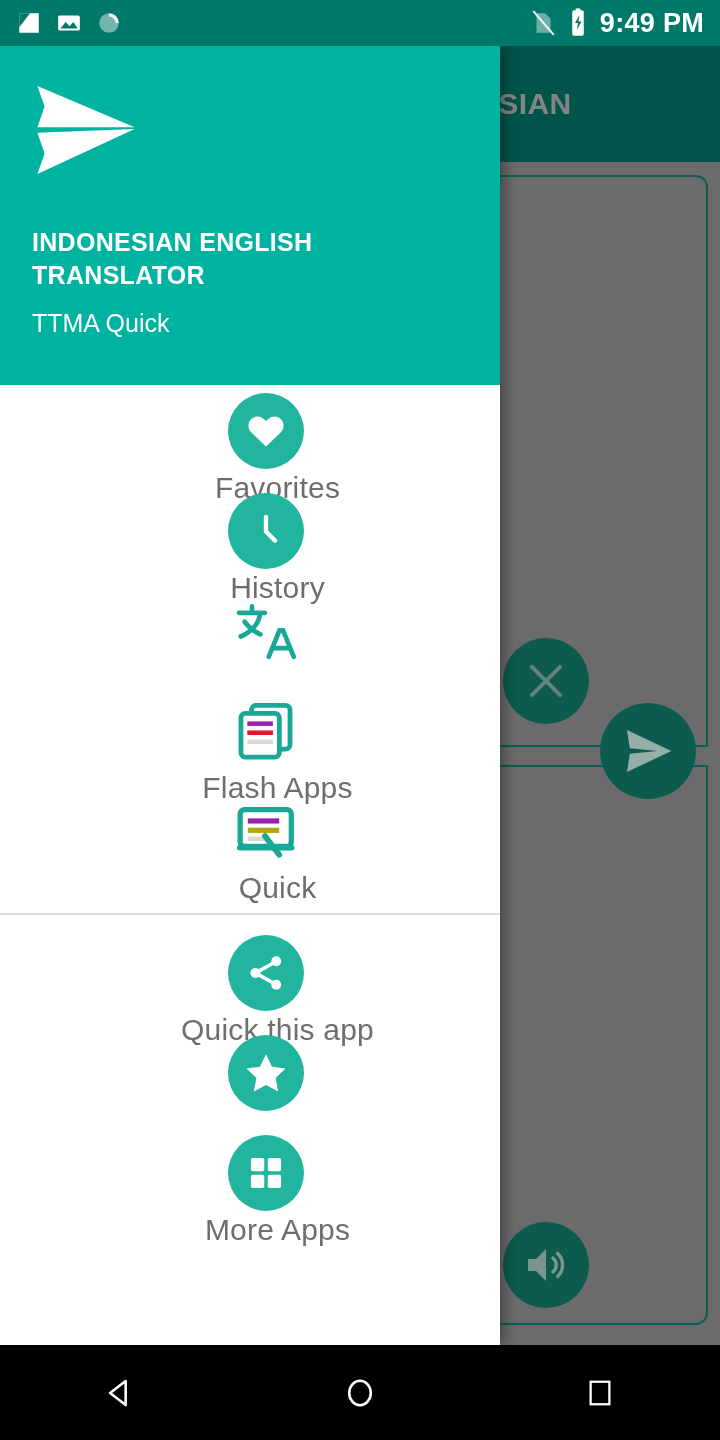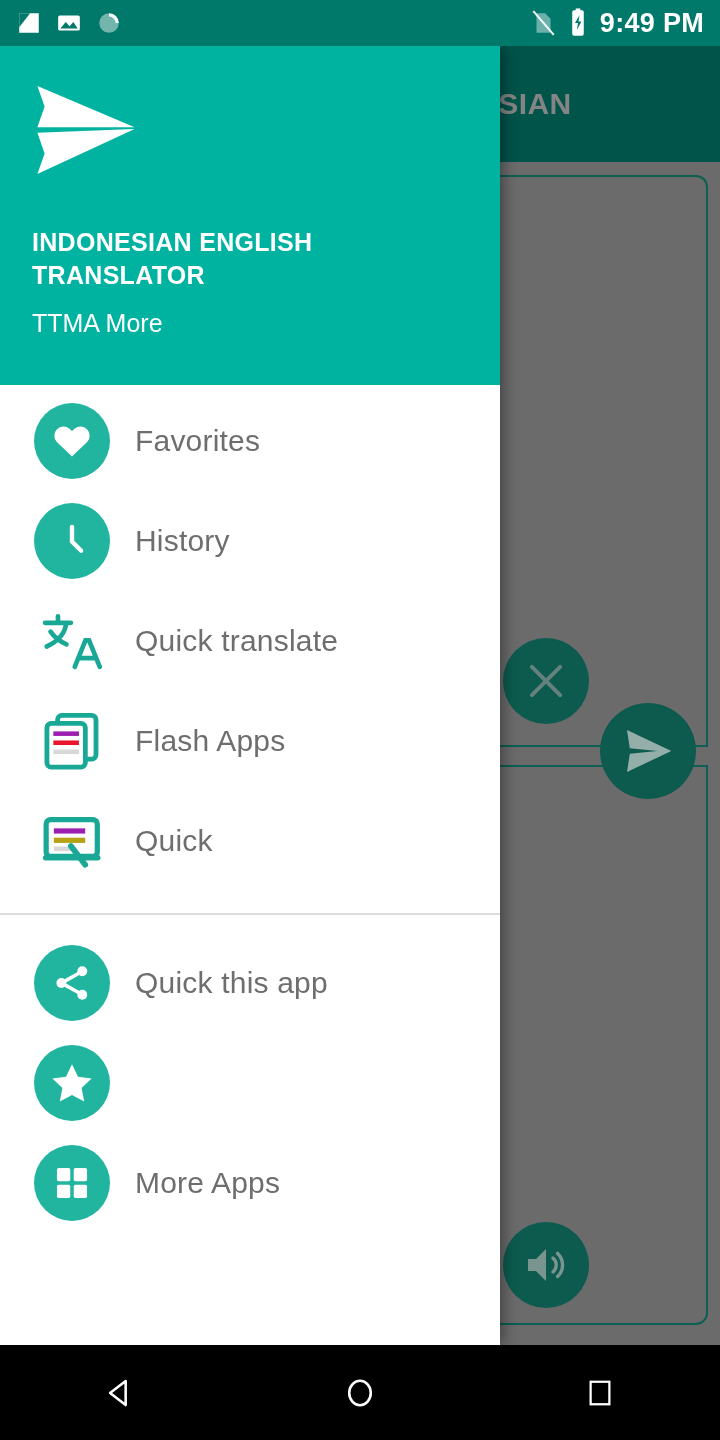--- a/index.html
+++ b/index.html
@@ -80,20 +80,21 @@
   #drawer-title {
     color:#fff; font-size:25px; font-weight:bold; line-height:1.32;
     letter-spacing:.3px; max-width:300px;
   }
   #drawer-subtitle { color:#fff; font-size:25px; margin-top:17px; }
 
   #drawer-menu { padding-top:6px; }
   .drawer-item {
     display:flex; align-items:center; height:100px; padding-left:32px;
     cursor:pointer;
+    flex-direction:column;
   }
   .item-icon {
     width:80px; height:80px; flex:none;
     display:flex; align-items:center; justify-content:center;
   }
   .circ {
     width:76px; height:76px; border-radius:50%; background:#21b5a0;
     display:flex; align-items:center; justify-content:center;
   }
   .item-label {
@@ -171,21 +172,21 @@
 </div>
 
 <div id="nav-drawer">
 
   <div id="drawer-header">
     <svg id="drawer-logo" viewBox="0 0 120 106">
       <path d="M6 4 L114 50 L6 50 L14 27 Z" fill="#fff"></path>
       <path d="M6 56 L114 52 L6 102 L14 79 Z" fill="#fff"></path>
     </svg>
     <div id="drawer-title">INDONESIAN ENGLISH TRANSLATOR</div>
-    <div id="drawer-subtitle">TTMA More</div>
+    <div id="drawer-subtitle">TTMA Quick</div>
   </div>
 
   <div id="drawer-menu">
 
     <div class="drawer-item">
       <span class="item-icon">
         <span class="circ">
           <svg width="44" height="44" viewBox="0 0 24 24">
             <path d="M12 20.5 3.6 12.4a5 5 0 0 1 7-7.1l1.4 1.3 1.4-1.3a5 5 0 0 1 7 7.1z" fill="#fff"></path>
           </svg>
@@ -207,21 +208,20 @@
     </div>
 
     <div class="drawer-item">
       <span class="item-icon">
         <svg width="66" height="66" viewBox="0 0 24 24">
           <path d="M2.2 5.4h9.4M6.9 3v2.4M9.8 5.4c0 3.4-2.6 6.6-7 8.6M4.2 8.6c1.4 2 3.4 3.6 5.8 4.6" stroke="#1aa896" stroke-width="1.7" fill="none" stroke-linecap="round"></path>
           <path d="M13 21.4l3.9-9.6h1.3l3.9 9.6" stroke="#1aa896" stroke-width="1.7" fill="none" stroke-linecap="round"></path>
           <path d="M14.6 18.2h5.6" stroke="#1aa896" stroke-width="1.7" stroke-linecap="round"></path>
         </svg>
       </span>
-      <span class="item-label">Quick translate</span>
     </div>
 
     <div class="drawer-item">
       <span class="item-icon">
         <svg width="64" height="64" viewBox="0 0 24 24">
           <rect x="6.6" y="2.4" width="14.4" height="16.4" rx="1.6" fill="#fff" stroke="#1aa896" stroke-width="1.8"></rect>
           <rect x="2.6" y="5.4" width="14.4" height="16.4" rx="1.6" fill="#fff" stroke="#1aa896" stroke-width="1.8"></rect>
           <rect x="5" y="8.4" width="9.6" height="1.7" fill="#9b1fb0"></rect>
           <rect x="5" y="11.8" width="9.6" height="1.7" fill="#e8152b"></rect>
           <rect x="5" y="15.2" width="9.6" height="1.7" fill="#d8d8d8"></rect>

